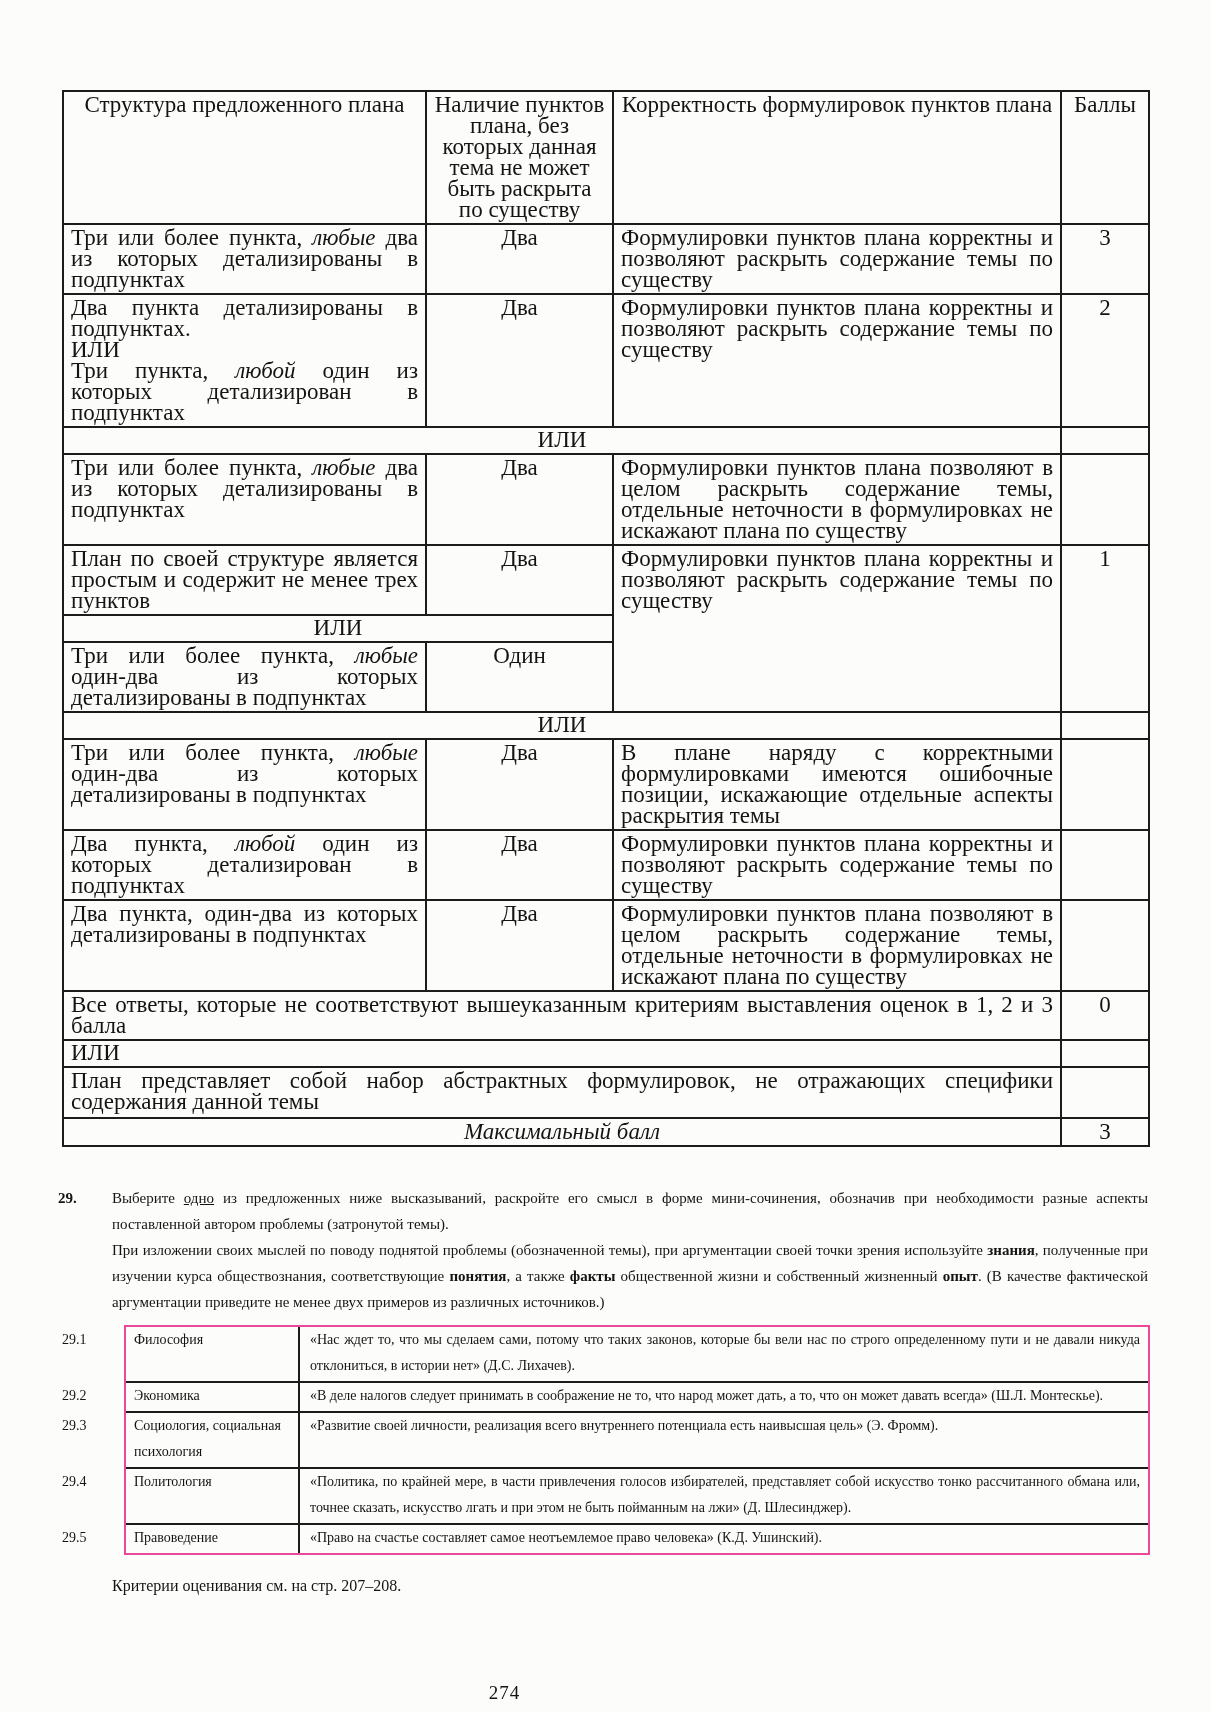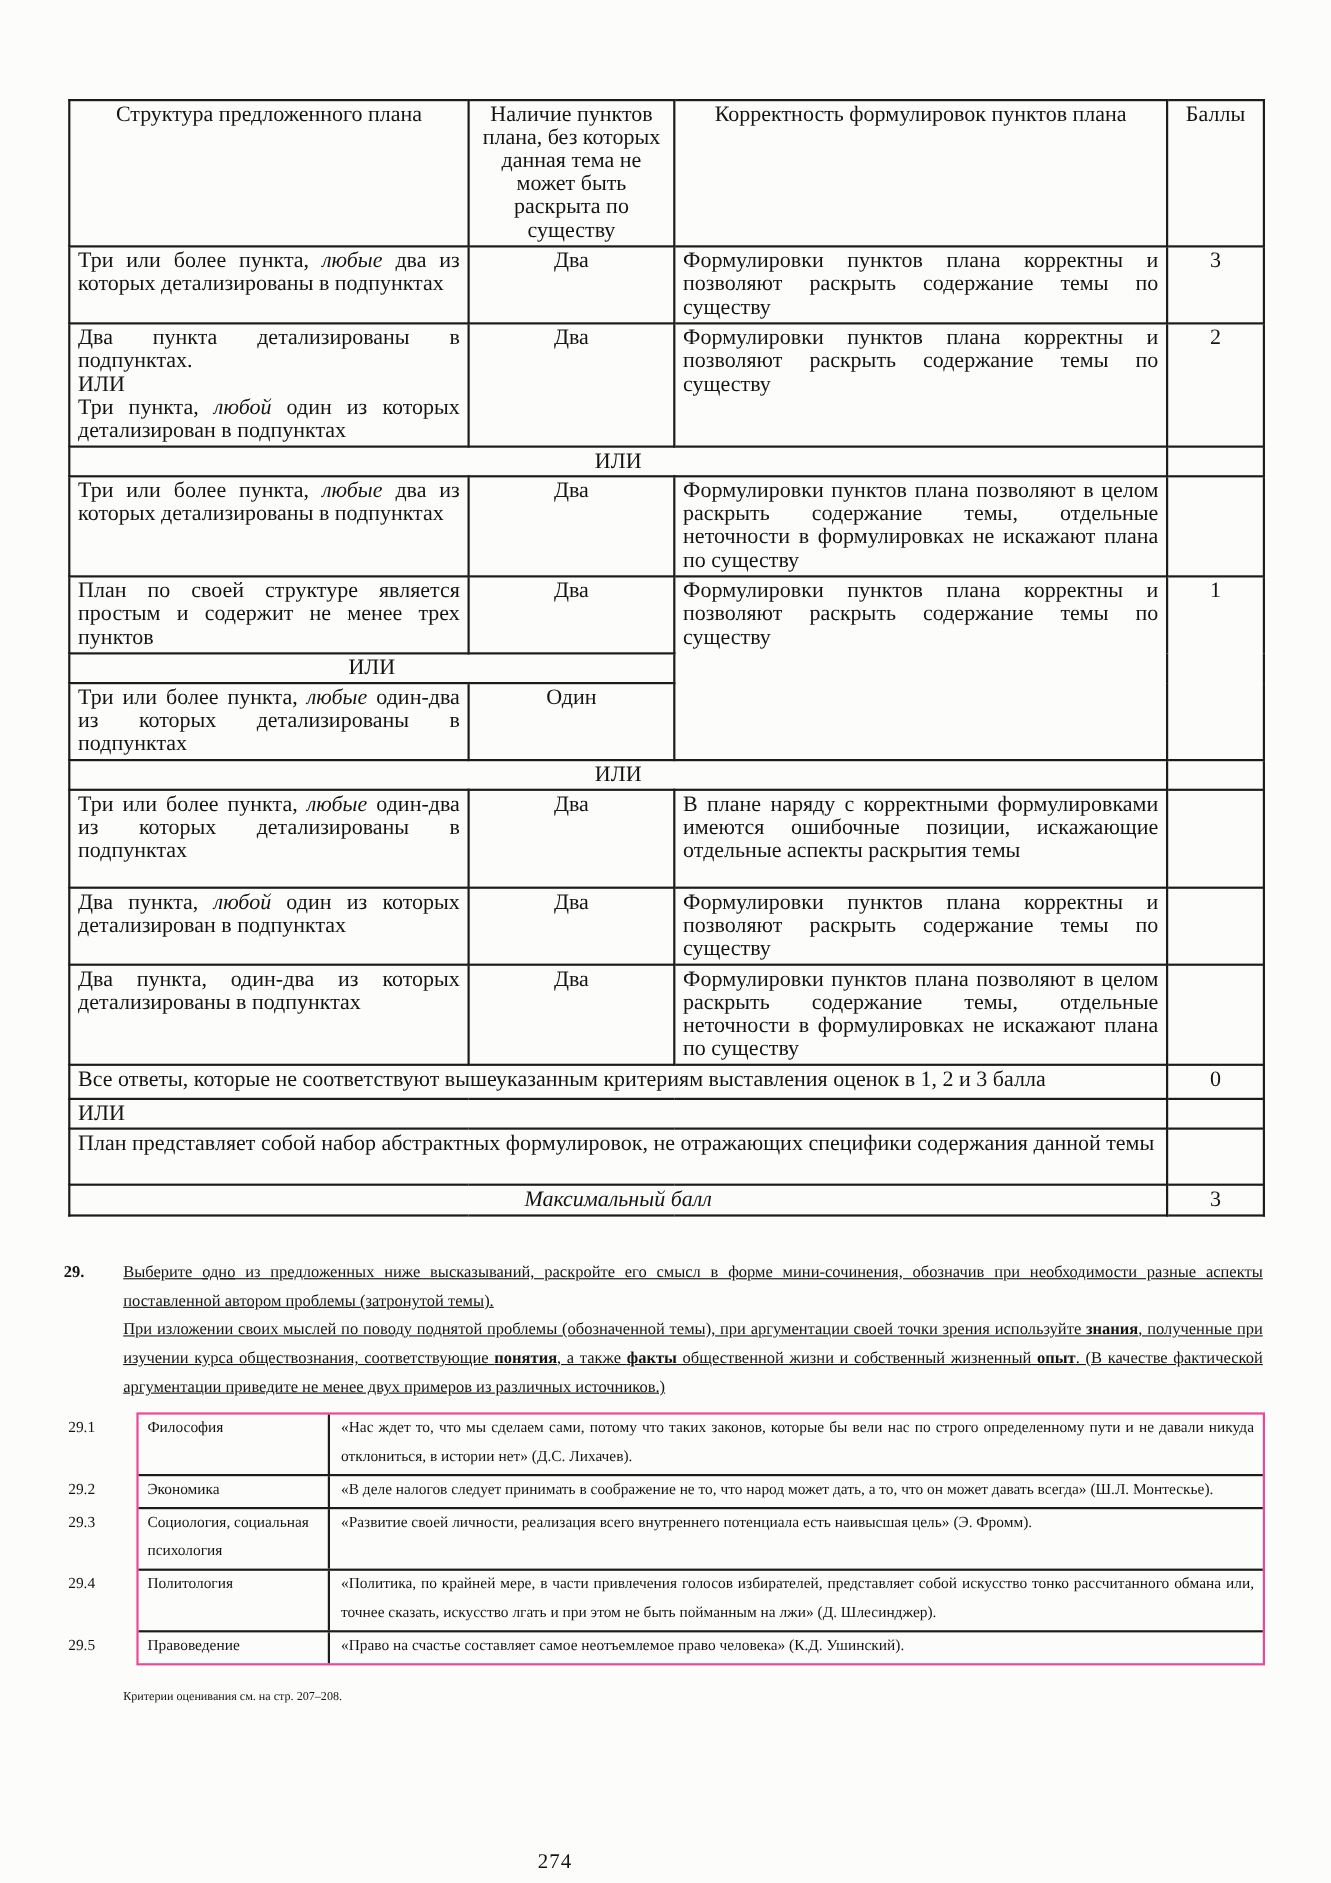--- a/index.html
+++ b/index.html
@@ -11,21 +11,21 @@
     overflow: hidden;
   }
   .page { position: relative; width: 1210px; height: 1712px; }
 
   
   table.crit {
     border-collapse: collapse;
     table-layout: fixed;
     margin: 90px 0 0 62px;
     width: 1086px;
-    font-size: 20px;
+    font-size: 23px;
     line-height: 21px;
   }
   table.crit td, table.crit th {
     border: 2px solid #1c1c1c;
     padding: 2px 7px 3px 7px;
     vertical-align: top;
     font-weight: normal;
   }
   th.h { text-align: center; padding-top: 4px; }
   th.h1 { height: 108px; }
@@ -44,35 +44,35 @@
   tr.r3 td.corr { height: 84px; }
   tr.r6 td.corr { height: 82px; }
   tr.r8 td.corr { height: 84px; }
   tr.r9 td { height: 24px; }
   tr.r10v td { height: 44px; border-radius: 13px; }
 
   
   .q29 { position: relative; margin: 38px 0 0 112px; width: 1036px;
          font-size: 15px; line-height: 26px; text-align: justify; }
   .q29 .qnum { position: absolute; left: -54px; top: 0; font-weight: bold; }
-  .q29 p { margin: 0; text-decoration: underline; }
+  .q29 p { margin: 0; }
   .u { text-decoration: underline; }
   .b { font-weight: bold; }
 
   
   .topics { margin: 10px 0 0 124px; width: 1022px;
             border: 2px solid #ec4899; font-size: 14px; line-height: 26px; }
   .topic-row { position: relative; display: flex; }
   .topic-row + .topic-row { border-top: 2px solid #1c1c1c; }
   .topic-row .num { position: absolute; left: -64px; top: 0; }
   .topic-row .subject { width: 158px; flex: 0 0 158px; padding: 0 6px 2px 8px;
                         border-right: 2px solid #1c1c1c; }
   .topic-row .quote { flex: 1; padding: 0 8px 2px 10px; text-align: justify; }
 
-  .note { margin: 22px 16px 0 112px; font-size: 11px; }
+  .note { margin: 22px 16px 0 112px; font-size: 16px; }
 
   .pagenum { position: absolute; left: 0; width: 1009px; top: 1592px;
              text-align: center; font-size: 19px; letter-spacing: 1px; }
 </style>
 </head>
 <body>
 
 <div class="page">
 
   <table class="crit">

